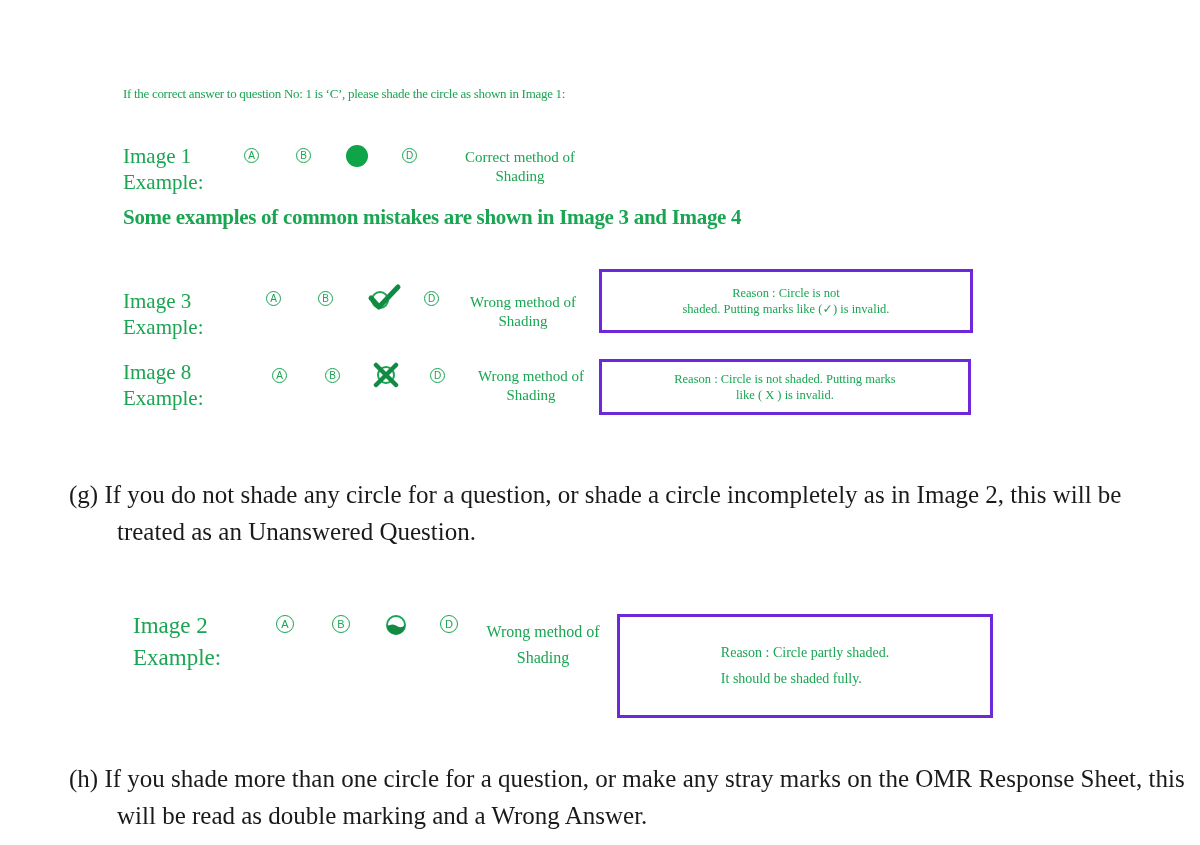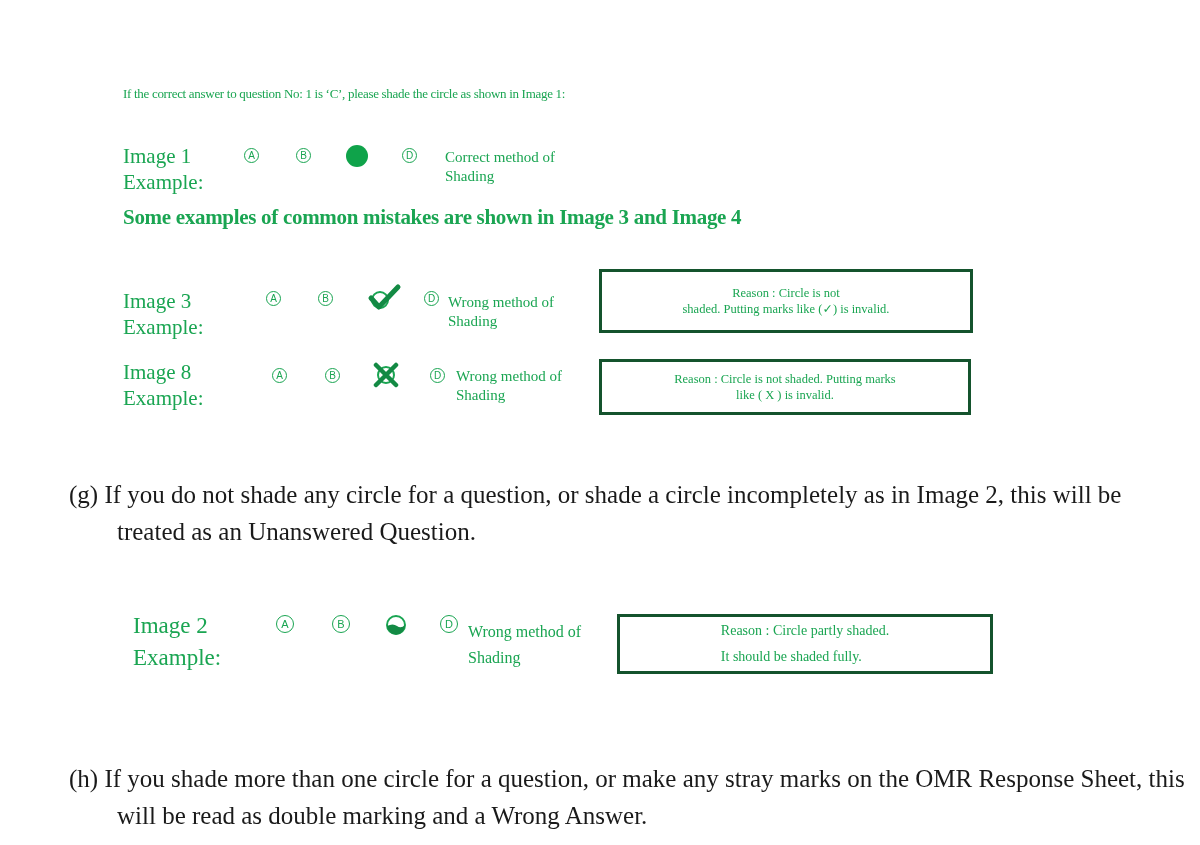--- a/index.html
+++ b/index.html
@@ -4,22 +4,22 @@
 <style>
   html,body{margin:0;padding:0;background:#fff;}
   body{width:1200px;height:845px;position:relative;overflow:hidden;font-family:"Liberation Serif","DejaVu Serif",serif;}
   .g{color:#1aa552;}
   .abs{position:absolute;}
   .intro{left:123px;top:86px;font-size:13px;letter-spacing:-0.3px;}
   .mist{left:123px;top:205px;font-size:21px;letter-spacing:-0.3px;font-weight:bold;}
   .lbl{font-size:21px;line-height:26px;}
   .opt{display:inline-flex;align-items:center;justify-content:center;width:15px;height:15px;border:1.6px solid #1aa552;border-radius:50%;font-size:10px;font-family:"Liberation Sans",sans-serif;color:#1aa552;box-sizing:border-box;}
   .filled{width:22px;height:22px;border-radius:50%;background:#0fa34a;}
-  .cap{font-size:15px;text-align:left;line-height:19px;}
-  .box{border:3px solid #14532d;box-sizing:border-box;display:flex;align-items:center;justify-content:center;text-align:center;font-size:12.5px;line-height:16px;}
+  .cap{font-size:15px;text-align:center;line-height:19px;}
+  .box{border:3px solid #6d28d9;box-sizing:border-box;display:flex;align-items:center;justify-content:center;text-align:center;font-size:12.5px;line-height:16px;}
   .para{font-size:25px;color:#1a1a1a;line-height:37px;margin-left:25px;}
   .para .hang{padding-left:48px;text-indent:-48px;display:block;}
 </style>
 </head>
 <body>
 
 <div class="abs g intro">If the correct answer to question No: 1 is ‘C’, please shade the circle as shown in Image 1:</div>
 
 <div class="abs g lbl" style="left:123px;top:143px;">
   <div>Image 1</div>
@@ -92,21 +92,21 @@
 <span class="abs opt" style="left:332px;top:615px;width:18px;height:18px;font-size:11px;">B</span>
 <svg class="abs" style="left:385px;top:614px;" width="22" height="22" viewBox="0 0 22 22">
   <circle cx="11" cy="11" r="9" fill="none" stroke="#1aa552" stroke-width="2"></circle>
   <path d="M2 12 Q8 9 12 12 T20 11 A9 9 0 0 1 2 12 Z" fill="#138a44"></path>
 </svg>
 <span class="abs opt" style="left:440px;top:615px;width:18px;height:18px;font-size:11px;">D</span>
 <div class="abs g cap" style="left:468px;top:619px;width:150px;font-size:16px;line-height:26px;">
   <div>Wrong method of</div>
   <div>Shading</div>
 </div>
-<div class="abs g box" style="left:617px;top:614px;width:376px;height:60px;font-size:14px;line-height:26px;">
+<div class="abs g box" style="left:617px;top:614px;width:376px;height:104px;font-size:14px;line-height:26px;">
   <div style="text-align:left;">
     <div>Reason : Circle partly shaded.</div>
     <div>It should be shaded fully.</div>
   </div>
 </div>
 
 <div class="abs para" style="left:44px;top:760px;width:1120px;">
   <span class="hang">(h) If you shade more than one circle for a question, or make any stray marks on the OMR Response Sheet, this will be read as double marking and a Wrong Answer.</span>
 </div>
 

